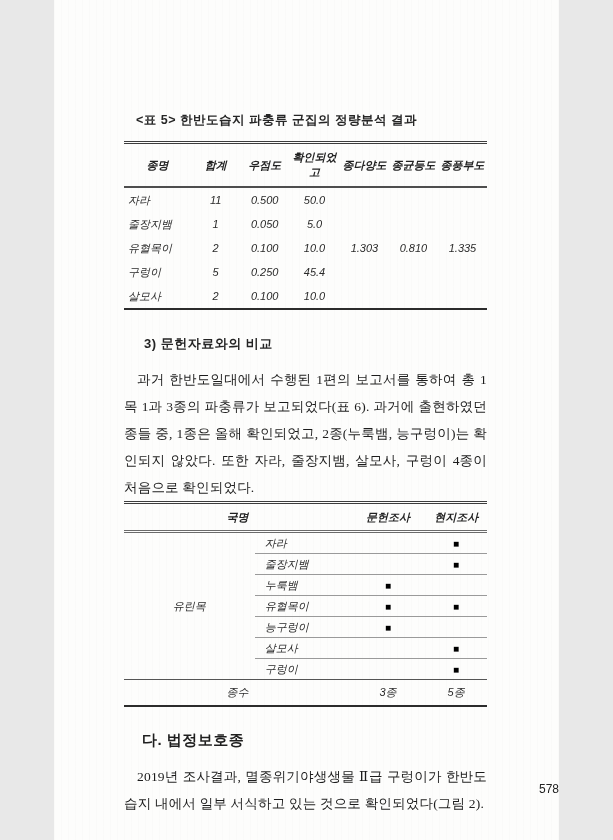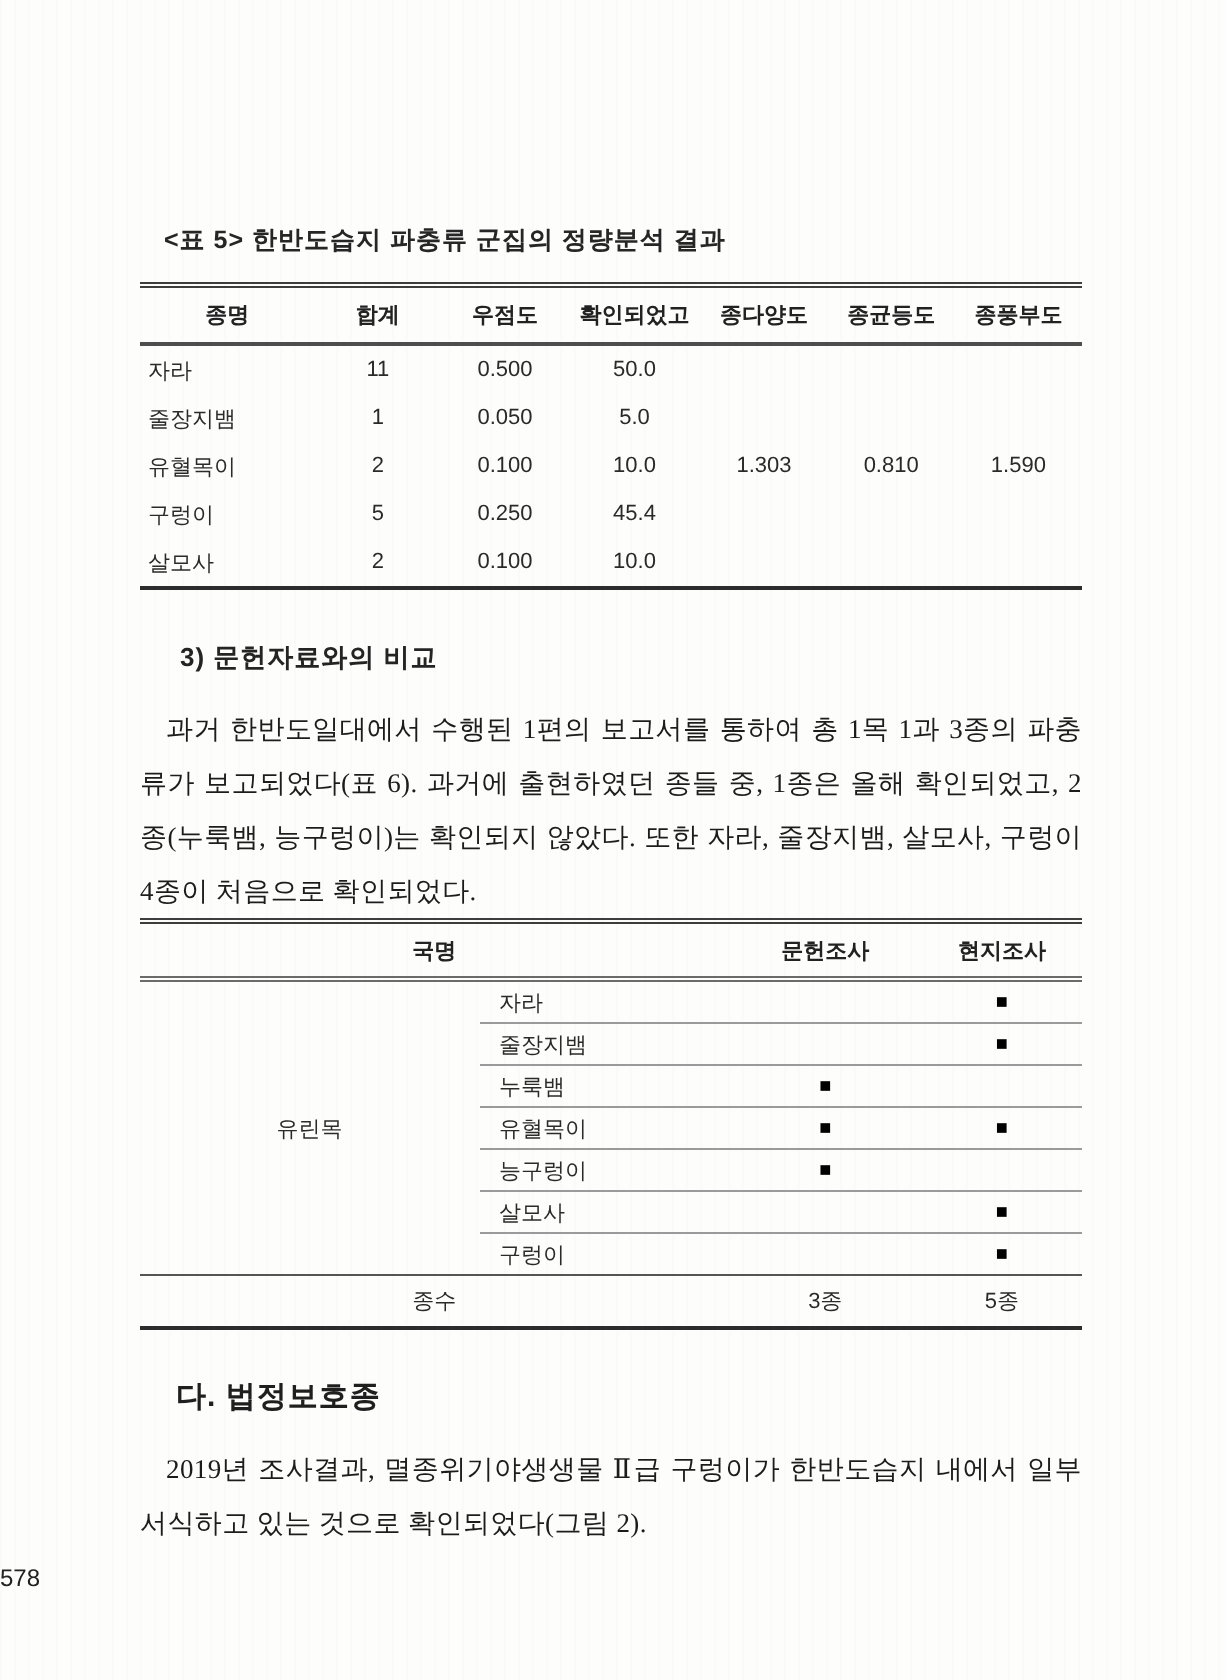--- a/index.html
+++ b/index.html
@@ -1,18 +1,18 @@
 <!DOCTYPE html>
 <html><head>
 <meta charset="utf-8">
 <style>
   html,body{margin:0;padding:0;background:#e8e8e8;}
   .page{
     position:relative;
-    width:613px;height:840px;
+    width:505px;height:840px;
     margin:0 auto;
     background:
       repeating-linear-gradient(90deg, rgba(0,0,0,0.012) 0 1px, rgba(0,0,0,0) 1px 7px),
       #fdfdfc;
     color:#1d1d1d;
     font-family:"Liberation Sans","DejaVu Sans",sans-serif;
     overflow:hidden;
     box-sizing:border-box;
   }
   .content{
@@ -21,21 +21,21 @@
   }
   
   .tbl-title{
     margin:0 0 12px 12px;
     font-size:12.5px;
     font-weight:bold;
     letter-spacing:0.5px;
     color:#262626;
   }
   
-  table{border-collapse:collapse;width:100%;table-layout:fixed;}
+  table{border-collapse:collapse;width:100%;table-layout:fixed;font-style:italic;}
   .t5{
     border-top:3px double #3d3d3d;
     border-bottom:2px solid #2c2c2c;
     font-size:11px;
     color:#2a2a2a;
   }
   .t5 th{
     border-bottom:2px solid #4e4e4e;
     padding:6px 2px;
     font-weight:bold;
@@ -104,21 +104,21 @@
   .t6 tr.sumrow td.sum-label{}
   .src-note{
     margin:7px 0 0 2px;
     font-size:9.5px;
     color:#2e2e2e;
     letter-spacing:0.2px;
   }
   .pageno{
     position:absolute;
     top:782px;left:0;right:0;
-    text-align:left;
+    text-align:right;
     font-size:12px;
     color:#222;
   }
 </style>
 </head>
 <body>
 
 <div class="page">
   <div class="content">
 
@@ -164,21 +164,21 @@
           <td></td>
           <td></td>
         </tr>
         <tr>
           <td class="sp">유혈목이</td>
           <td>2</td>
           <td>0.100</td>
           <td>10.0</td>
           <td>1.303</td>
           <td>0.810</td>
-          <td>1.590</td>
+          <td>1.335</td>
         </tr>
         <tr>
           <td class="sp">구렁이</td>
           <td>5</td>
           <td>0.250</td>
           <td>45.4</td>
           <td></td>
           <td></td>
           <td></td>
         </tr>

